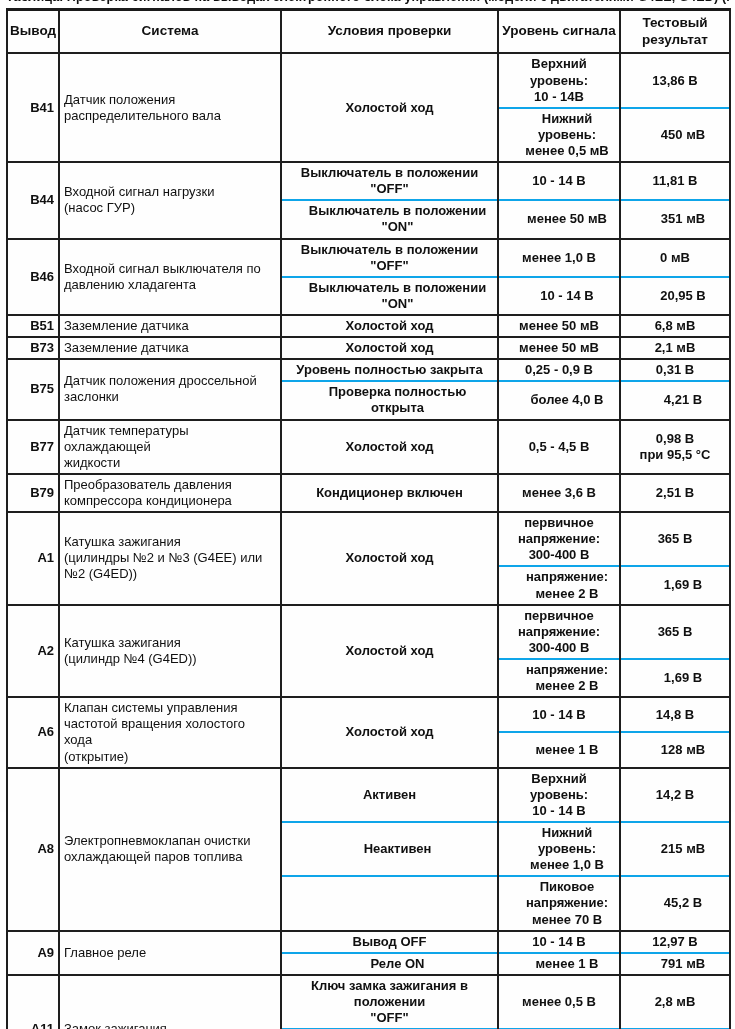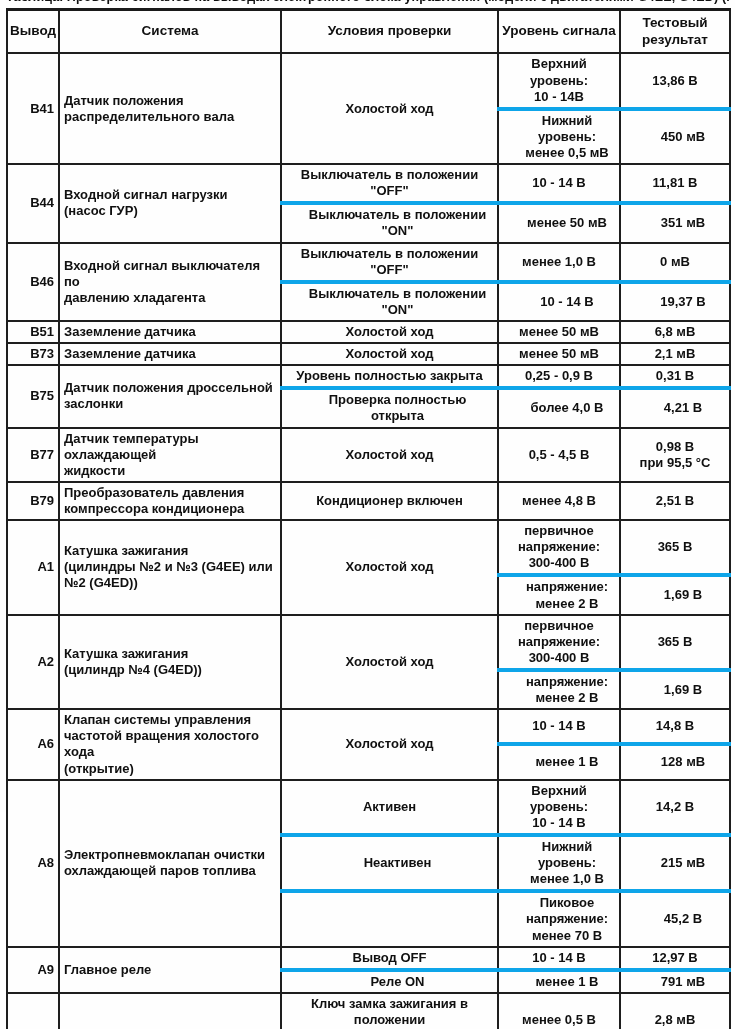--- a/index.html
+++ b/index.html
@@ -67,32 +67,32 @@
     text-align: center;
     border-bottom: 2px solid #1e1e1e;
     padding: 4px 2px;
   }
   td.pin {
     text-align: right;
     font-weight: 700;
   }
   td.system {
     text-align: left;
-    font-weight: 700;
+    font-weight: 400;
     white-space: pre-line;
     padding-left: 5px;
   }
   td.cond, td.level, td.result {
     text-align: center;
     font-weight: 700;
     white-space: pre-line;
   }
   
   tr.group-start td { border-top: 2px solid #1e1e1e; }
-  tr.sub td         { border-top: 4px solid #0ea5e9; padding-left: 20px; }
+  tr.sub td         { border-top: 2px solid #0ea5e9; padding-left: 20px; }
 </style>
 </head>
 <body>
 
 <div class="page">
 
   <div class="title-clip">
     <span class="title-text">Таблица. Проверка сигналов на выводах электронного блока управления (модели с двигателями G4EE, G4ED) (продолжение)</span>
   </div>
 
@@ -145,21 +145,21 @@
           <td class="pin" rowspan="2">B46</td>
           <td class="system" rowspan="2">Входной сигнал выключателя по
 давлению хладагента</td>
           <td class="cond">Выключатель в положении "OFF"</td>
           <td class="level">менее 1,0 В</td>
           <td class="result">0 мВ</td>
         </tr>
         <tr class="sub">
           <td class="cond">Выключатель в положении "ON"</td>
           <td class="level">10 - 14 В</td>
-          <td class="result">19,37 В</td>
+          <td class="result">20,95 В</td>
         </tr>
         <tr class="group-start">
           <td class="pin">B51</td>
           <td class="system">Заземление датчика</td>
           <td class="cond">Холостой ход</td>
           <td class="level">менее 50 мВ</td>
           <td class="result">6,8 мВ</td>
         </tr>
         <tr class="group-start">
           <td class="pin">B73</td>
@@ -188,21 +188,21 @@
           <td class="cond">Холостой ход</td>
           <td class="level">0,5 - 4,5 В</td>
           <td class="result">0,98 В
 при 95,5 °C</td>
         </tr>
         <tr class="group-start">
           <td class="pin">B79</td>
           <td class="system">Преобразователь давления
 компрессора кондиционера</td>
           <td class="cond">Кондиционер включен</td>
-          <td class="level">менее 4,8 В</td>
+          <td class="level">менее 3,6 В</td>
           <td class="result">2,51 В</td>
         </tr>
         <tr class="group-start">
           <td class="pin" rowspan="2">A1</td>
           <td class="system" rowspan="2">Катушка зажигания
 (цилиндры №2 и №3 (G4EE) или
 №2 (G4ED))</td>
           <td class="cond" rowspan="2">Холостой ход</td>
           <td class="level">первичное
 напряжение:

